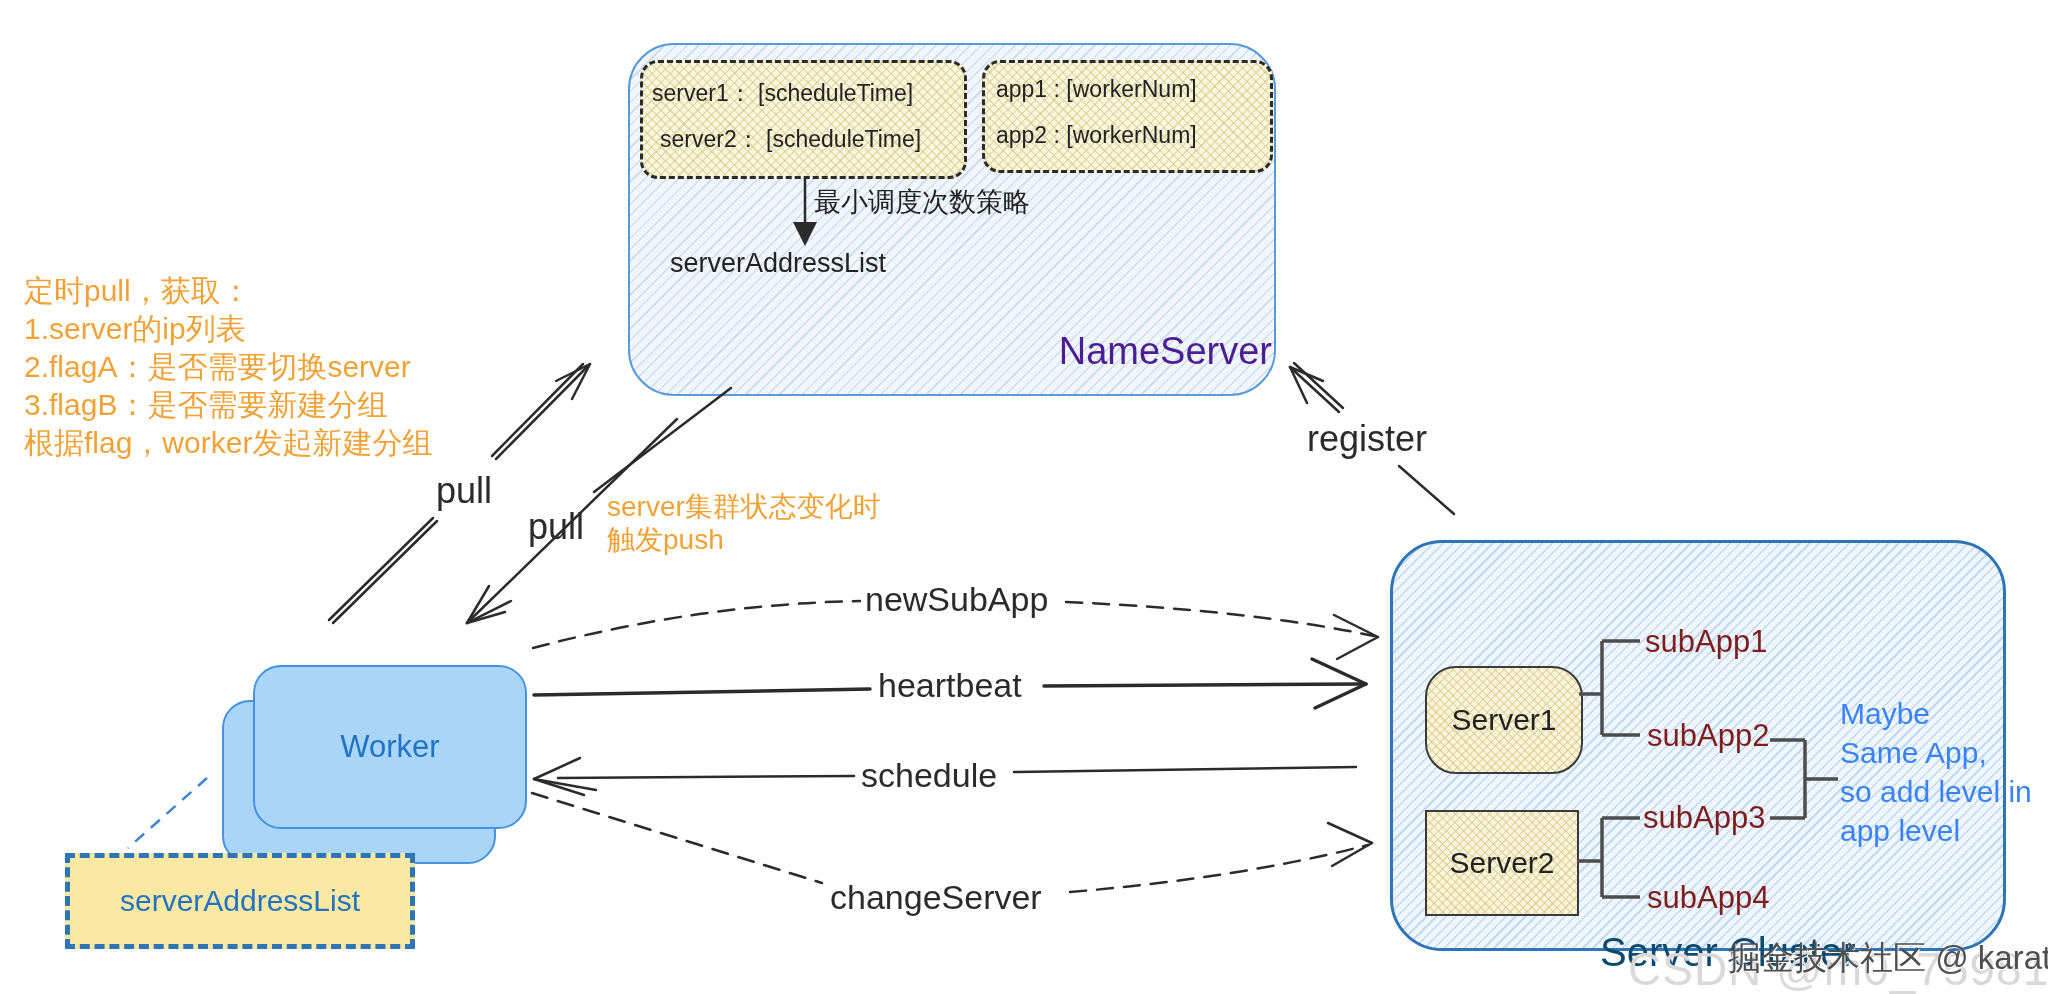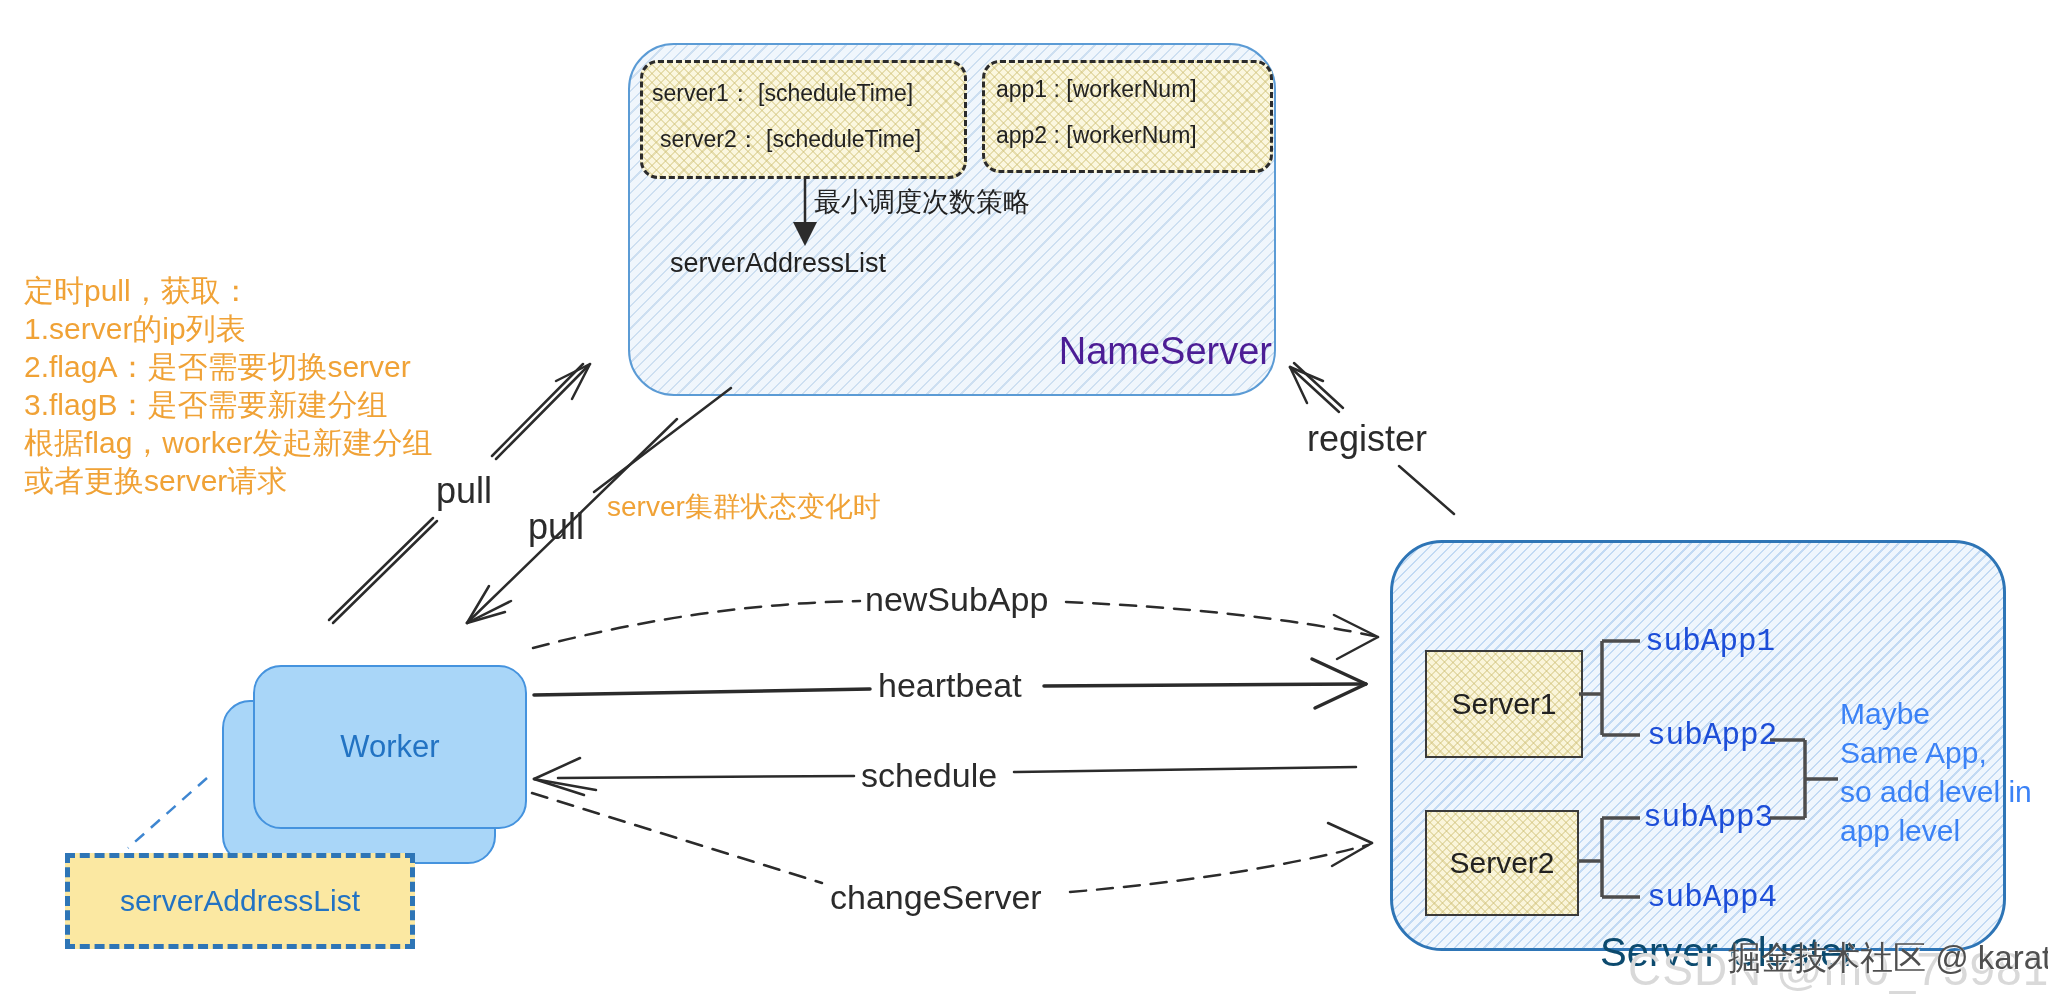--- a/index.html
+++ b/index.html
@@ -50,24 +50,24 @@
   .lbl-changeserver{left:830px;top:878px;font-size:34px;}
 
   
   .cluster{left:1390px;top:540px;width:610px;height:405px;border:3.5px solid #2E75B6;border-radius:52px;
            background-color:#EFF6FD;z-index:1;
            background-image:repeating-linear-gradient(135deg, rgba(110,165,225,0.35) 0px, rgba(110,165,225,0.35) 1.6px, transparent 1.6px, transparent 7px);}
   .srv{border:2px solid #3a3a3a;display:flex;align-items:center;justify-content:center;z-index:2;
        background-color:#FAF5DA;
        background-image:repeating-linear-gradient(45deg, rgba(205,190,115,0.45) 0 1.5px, transparent 1.5px 6px),
                         repeating-linear-gradient(-45deg, rgba(205,190,115,0.45) 0 1.5px, transparent 1.5px 6px);}
-  .srv1{left:1425px;top:650px;width:154px;height:104px;}
+  .srv1{left:1425px;top:666px;width:154px;height:104px;border-radius:31px;}
   .srv2{left:1425px;top:810px;width:150px;height:102px;}
   .srv-label{font-size:30px;color:#222;}
-  .subapp{font-size:31px;z-index:2;white-space:nowrap;color:#1d4ed8;font-family:Liberation Mono, monospace;}
+  .subapp{font-size:31px;z-index:2;white-space:nowrap;color:#7f1d1d;}
   .sa1{left:1645px;top:624px;} .sa2{left:1647px;top:718px;}
   .sa3{left:1643px;top:800px;} .sa4{left:1647px;top:880px;}
   .lock-note{left:1840px;top:694px;font-size:30px;line-height:39px;z-index:2;white-space:nowrap;color:#3b82f6;}
   .cluster-title{left:1600px;top:898px;font-size:40px;color:#0c4a6e;z-index:2;white-space:nowrap;margin-top:32px;}
 
   
   .wm-light{left:1628px;top:942px;font-size:46px;color:#D9D9D9;z-index:4;white-space:nowrap;letter-spacing:1px;}
   .wm-dark{left:1728px;top:936px;font-size:33px;color:#4F4F4F;z-index:5;white-space:nowrap;
            text-shadow:1px 1px 0 rgba(255,255,255,0.85);}
 </style>
@@ -167,25 +167,25 @@
   <div class="abs addr-box">
     <span class="addr-box-label">serverAddressList</span>
   </div>
 
   <div class="abs pull-note orange">
     <div>定时pull，获取：</div>
     <div>1.server的ip列表</div>
     <div>2.flagA：是否需要切换server</div>
     <div>3.flagB：是否需要新建分组</div>
     <div>根据flag，worker发起新建分组</div>
-    <div>或者更换server请求</div>
   </div>
 
   <div class="abs push-note orange">
     <div>server集群状态变化时</div>
+    <div>触发push</div>
   </div>
 
   <div class="abs edge lbl-pull">pull</div>
   <div class="abs edge lbl-push">pull</div>
   <div class="abs edge lbl-register">register</div>
   <div class="abs edge lbl-newsubapp">newSubApp</div>
   <div class="abs edge lbl-heartbeat">heartbeat</div>
   <div class="abs edge lbl-schedule">schedule</div>
   <div class="abs edge lbl-changeserver">changeServer</div>
 

